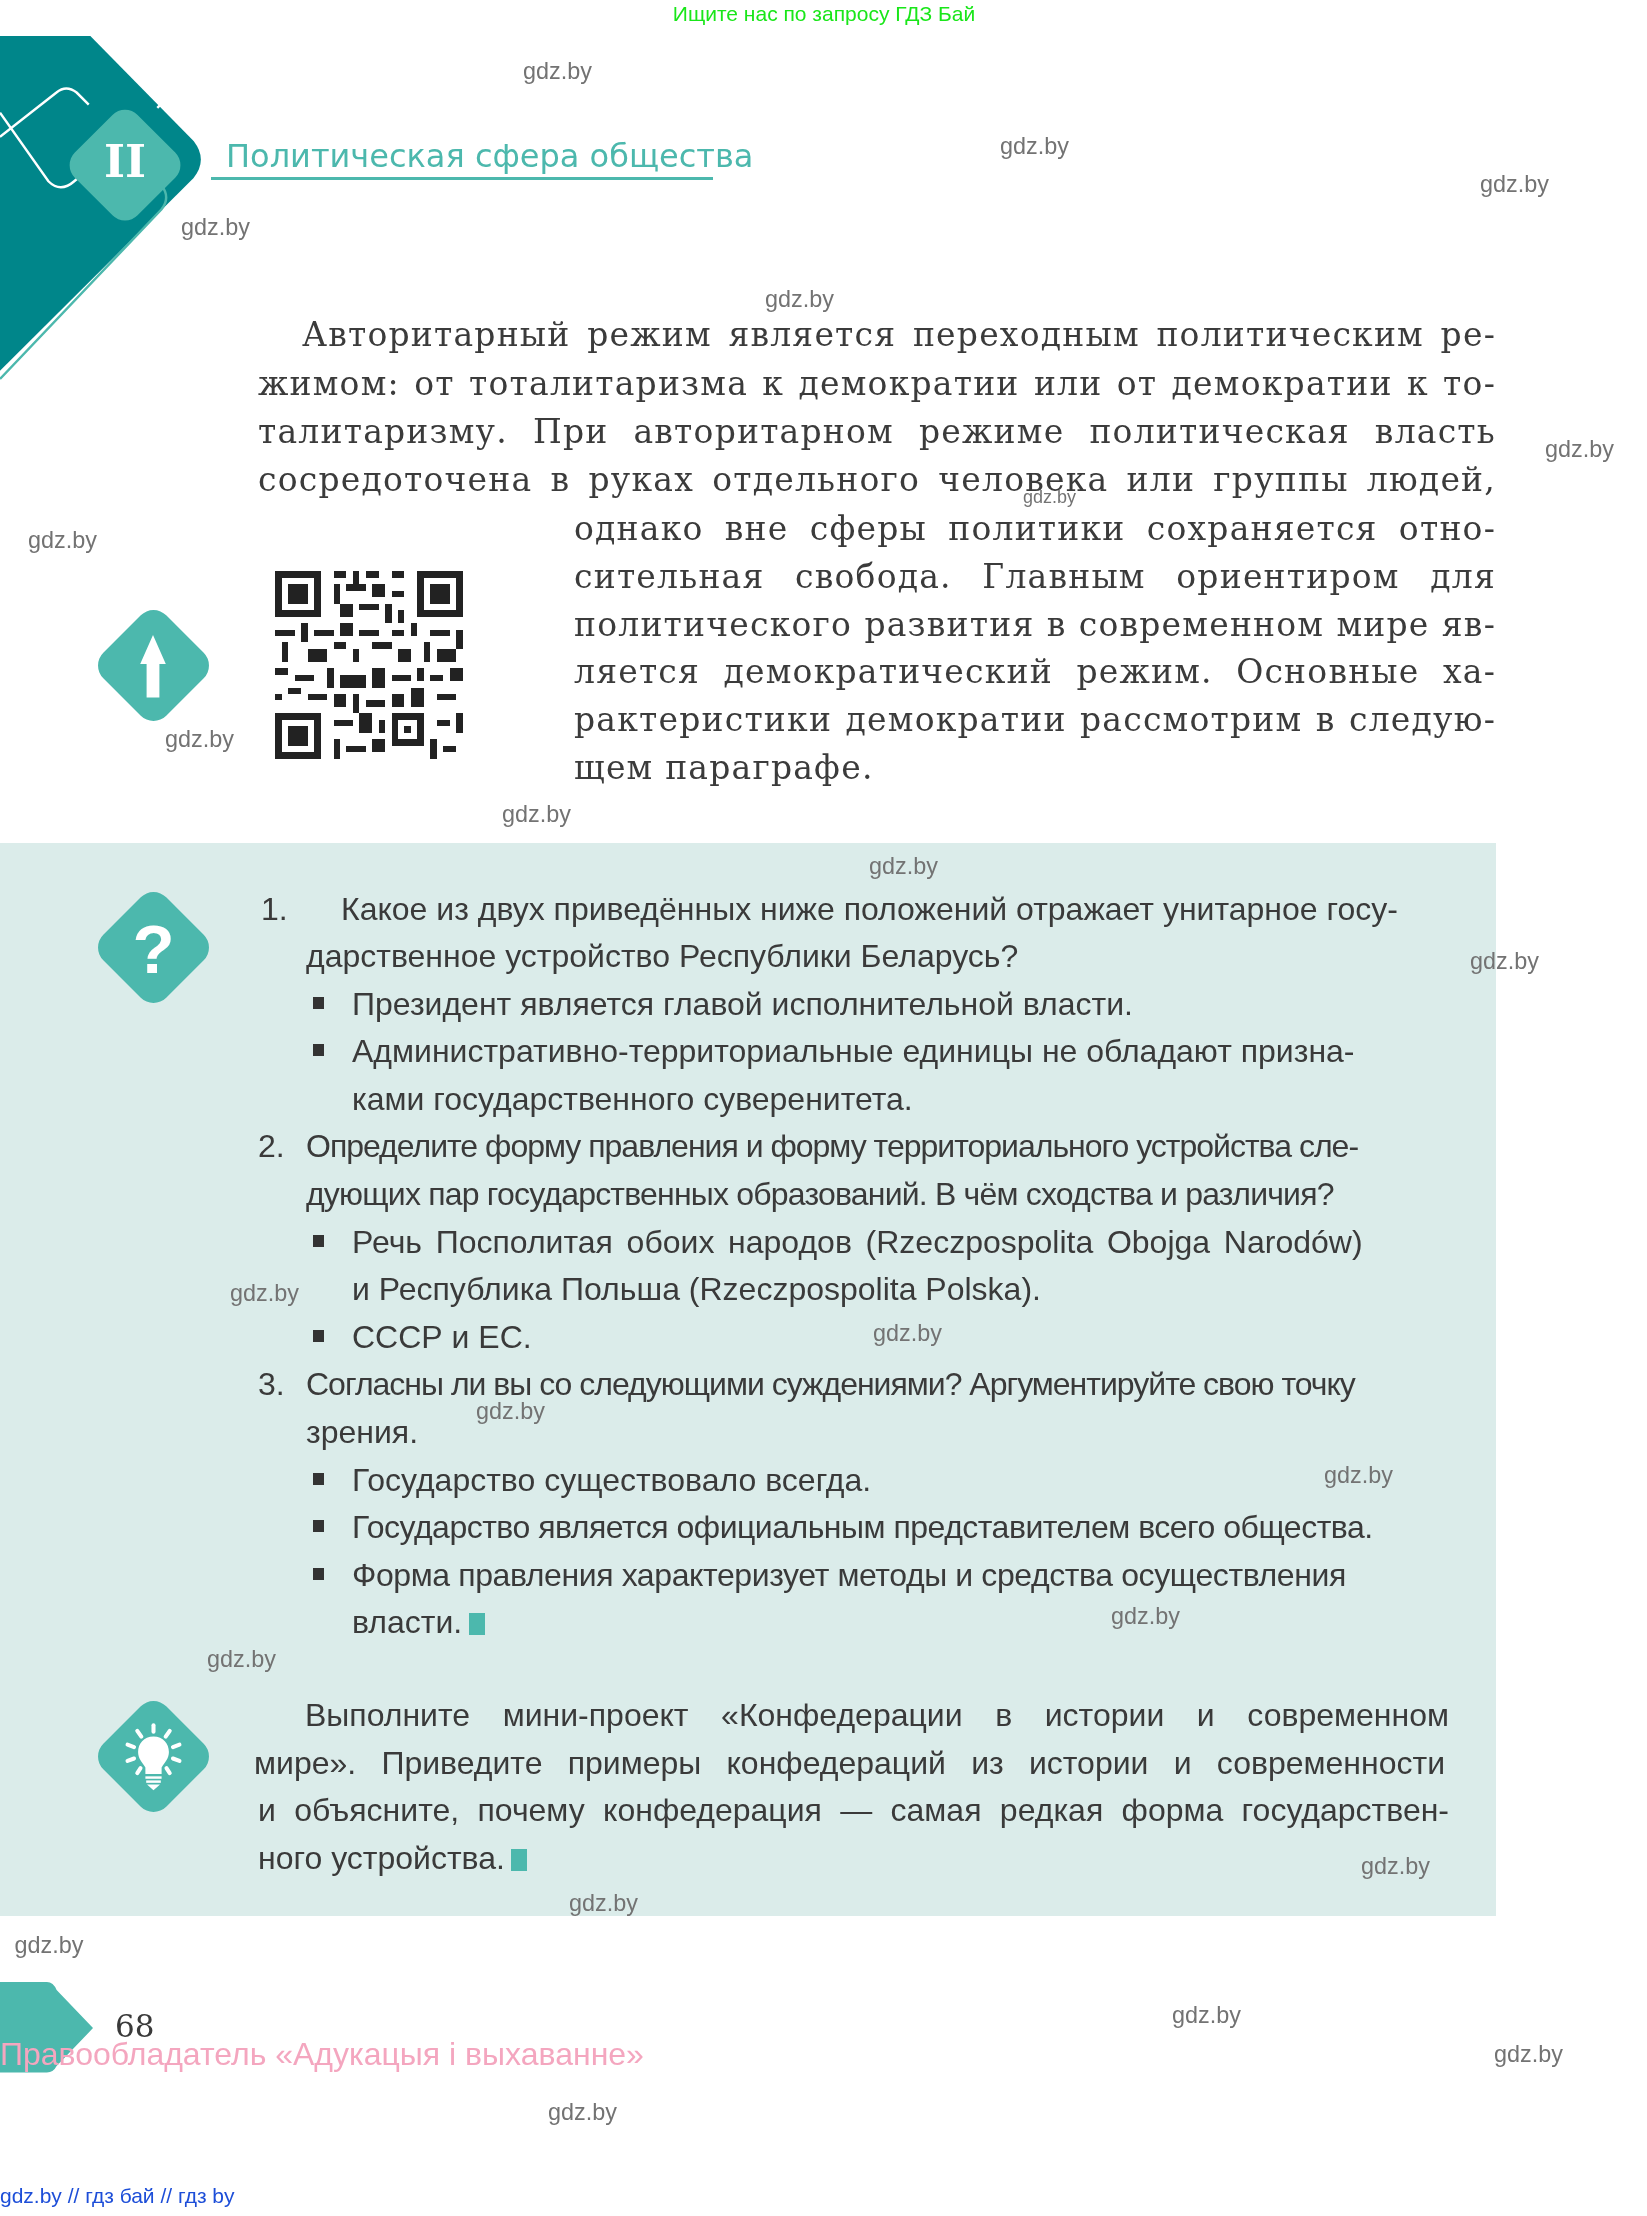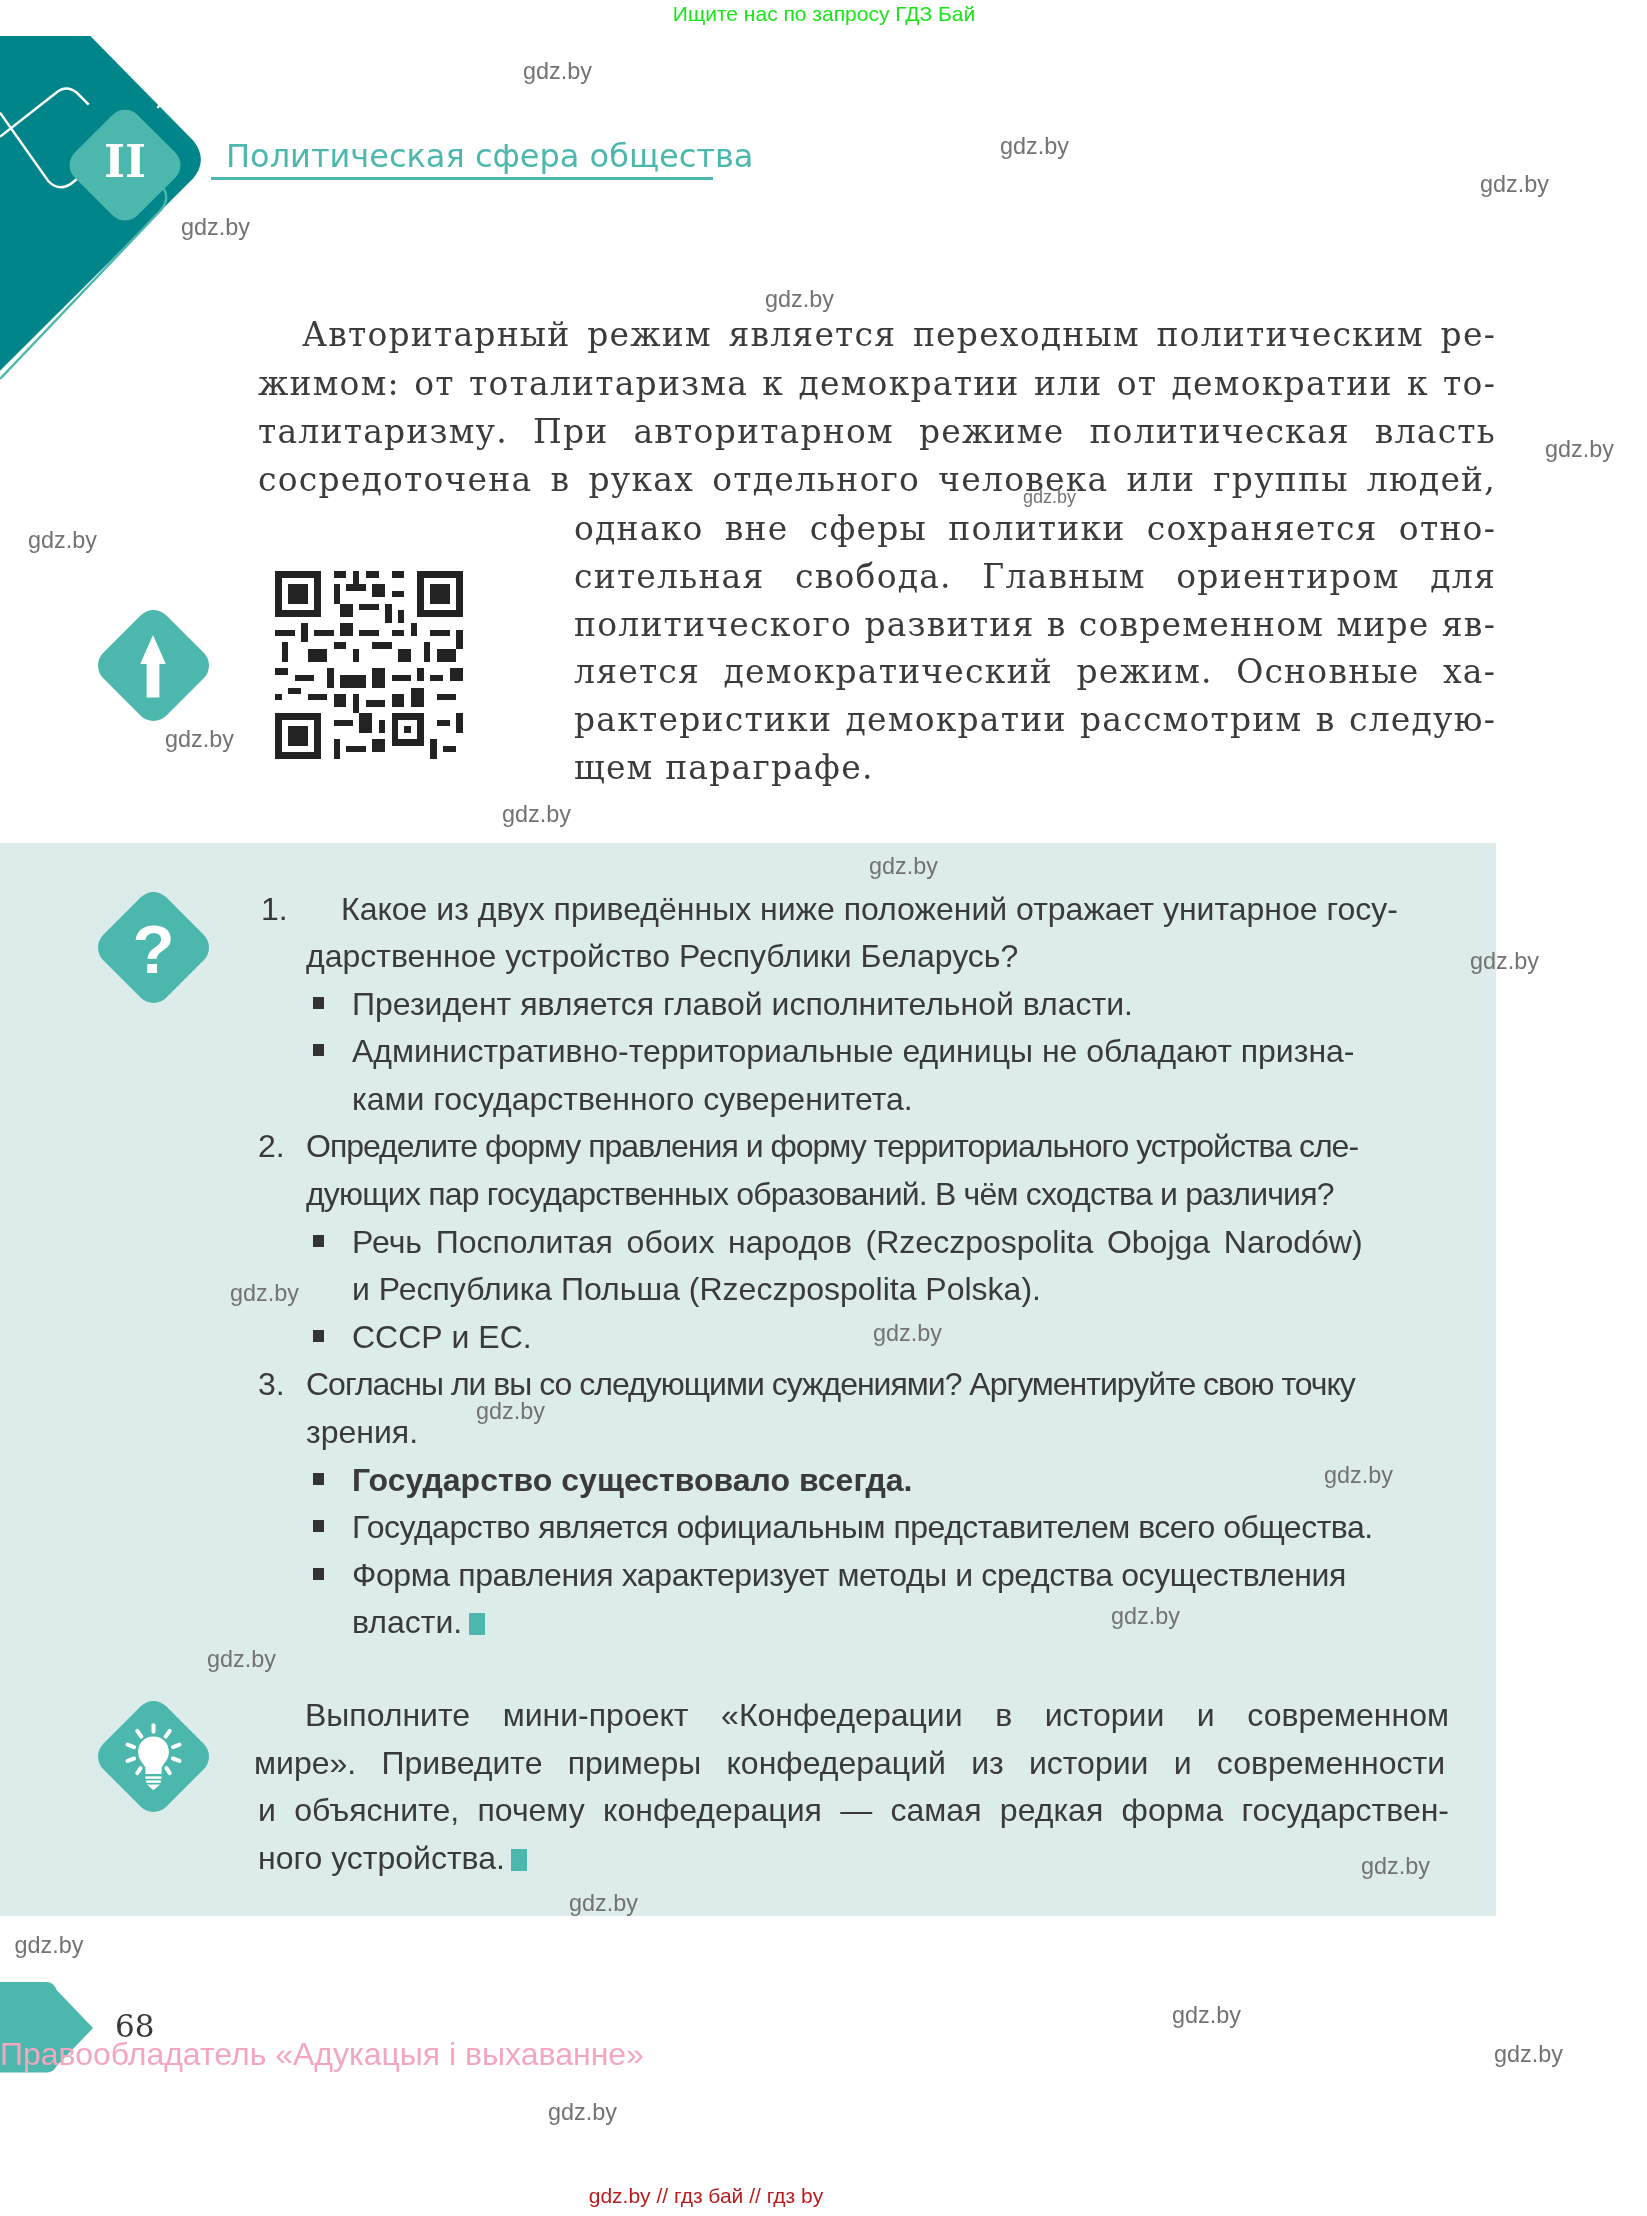--- a/index.html
+++ b/index.html
@@ -14,21 +14,21 @@
   .serif-line { position:absolute; font-family:"DejaVu Serif", serif; font-size:33px; color:#3b3b3b; white-space:nowrap;
                 letter-spacing:1.2px; line-height:47px; }
   .just { text-align:justify; text-align-last:justify; }
   .green-box { left:0; top:843px; width:1496px; height:1073px; background:#dbecea; }
   .sans-line { position:absolute; font-family:"Liberation Sans", sans-serif; font-size:32px; color:#3a3a3a; white-space:nowrap; line-height:47px; }
   .bullet { position:absolute; width:10.5px; height:12px; background:#333; }
   .endmark { display:inline-block; width:16px; height:22px; background:#4cb8ad; vertical-align:-1.6px; margin-left:6.5px; }
   .diamond { position:absolute; width:89px; height:89px; background:#4cb8ad; border-radius:18px; transform:rotate(45deg); }
   .page-num { left:115px; top:2008px; font-family:"DejaVu Serif", serif; font-size:31px; color:#3a3a3a; }
   .copyright { left:0; width:1648px; top:2036px; text-align:left; color:#f4a6bf; font-size:32px; font-family:"Liberation Sans", sans-serif; }
-  .footer-links { left:0; width:1412px; top:2184px; text-align:center; color:#b91c1c; font-size:21px; font-family:"Liberation Sans", sans-serif; }
+  .footer-links { left:0; width:1412px; top:2184px; text-align:left; color:#1d4ed8; font-size:21px; font-family:"Liberation Sans", sans-serif; }
 </style>
 </head>
 <body>
 
 <div class="abs top-banner">Ищите нас по запросу ГДЗ Бай</div>
 
 <svg class="abs" style="left:0;top:32px" width="242" height="355" viewBox="0 0 300 440">
   <path d="M0 5 L112 5 L240 135 Q258 158 240 181 L0 420 Z" fill="#00868a"></path>
   <path d="M0 430 L200 220 Q212 205 200 190" fill="none" stroke="#4cb8ad" stroke-width="3"></path>
   <path d="M0 130 L70 75 Q82 65 95 75 L110 90" fill="none" stroke="#ffffff" stroke-width="3"></path>
@@ -151,21 +151,21 @@
 <div class="bullet" style="left:313px;top:1235px;"></div>
 <div class="sans-line" style="left:352px;top:1219px;word-spacing:4.8px;">Речь Посполитая обоих народов (Rzeczpospolita Obojga Narodów)</div>
 <div class="sans-line" style="left:352px;top:1266px;">и Республика Польша (Rzeczpospolita Polska).</div>
 <div class="bullet" style="left:313px;top:1330px;"></div>
 <div class="sans-line" style="left:352px;top:1314px;">СССР и ЕС.</div>
 
 <div class="sans-line" style="left:258px;top:1361px;">3.</div>
 <div class="sans-line" style="left:306px;top:1361px;letter-spacing:-1px;">Согласны ли вы со следующими суждениями? Аргументируйте свою точку</div>
 <div class="sans-line" style="left:306px;top:1409px;">зрения.</div>
 <div class="bullet" style="left:313px;top:1473px;"></div>
-<div class="sans-line" style="left:352px;top:1457px;font-weight:bold;">Государство существовало всегда.</div>
+<div class="sans-line" style="left:352px;top:1457px;">Государство существовало всегда.</div>
 <div class="bullet" style="left:313px;top:1520px;"></div>
 <div class="sans-line" style="left:352px;top:1504px;letter-spacing:-0.5px;">Государство является официальным представителем всего общества.</div>
 <div class="bullet" style="left:313px;top:1568px;"></div>
 <div class="sans-line" style="left:352px;top:1552px;letter-spacing:-0.4px;">Форма правления характеризует методы и средства осуществления</div>
 <div class="sans-line" style="left:352px;top:1599px;"><span>власти.</span><span class="endmark"></span></div>
 
 <div class="diamond" style="left:109px;top:1712px;"></div>
 <svg class="abs" style="left:121px;top:1722px" width="65" height="73" viewBox="0 0 80 90">
   <g stroke="#fff" stroke-width="5" stroke-linecap="round">
     <line x1="40" y1="4" x2="40" y2="12"></line>

